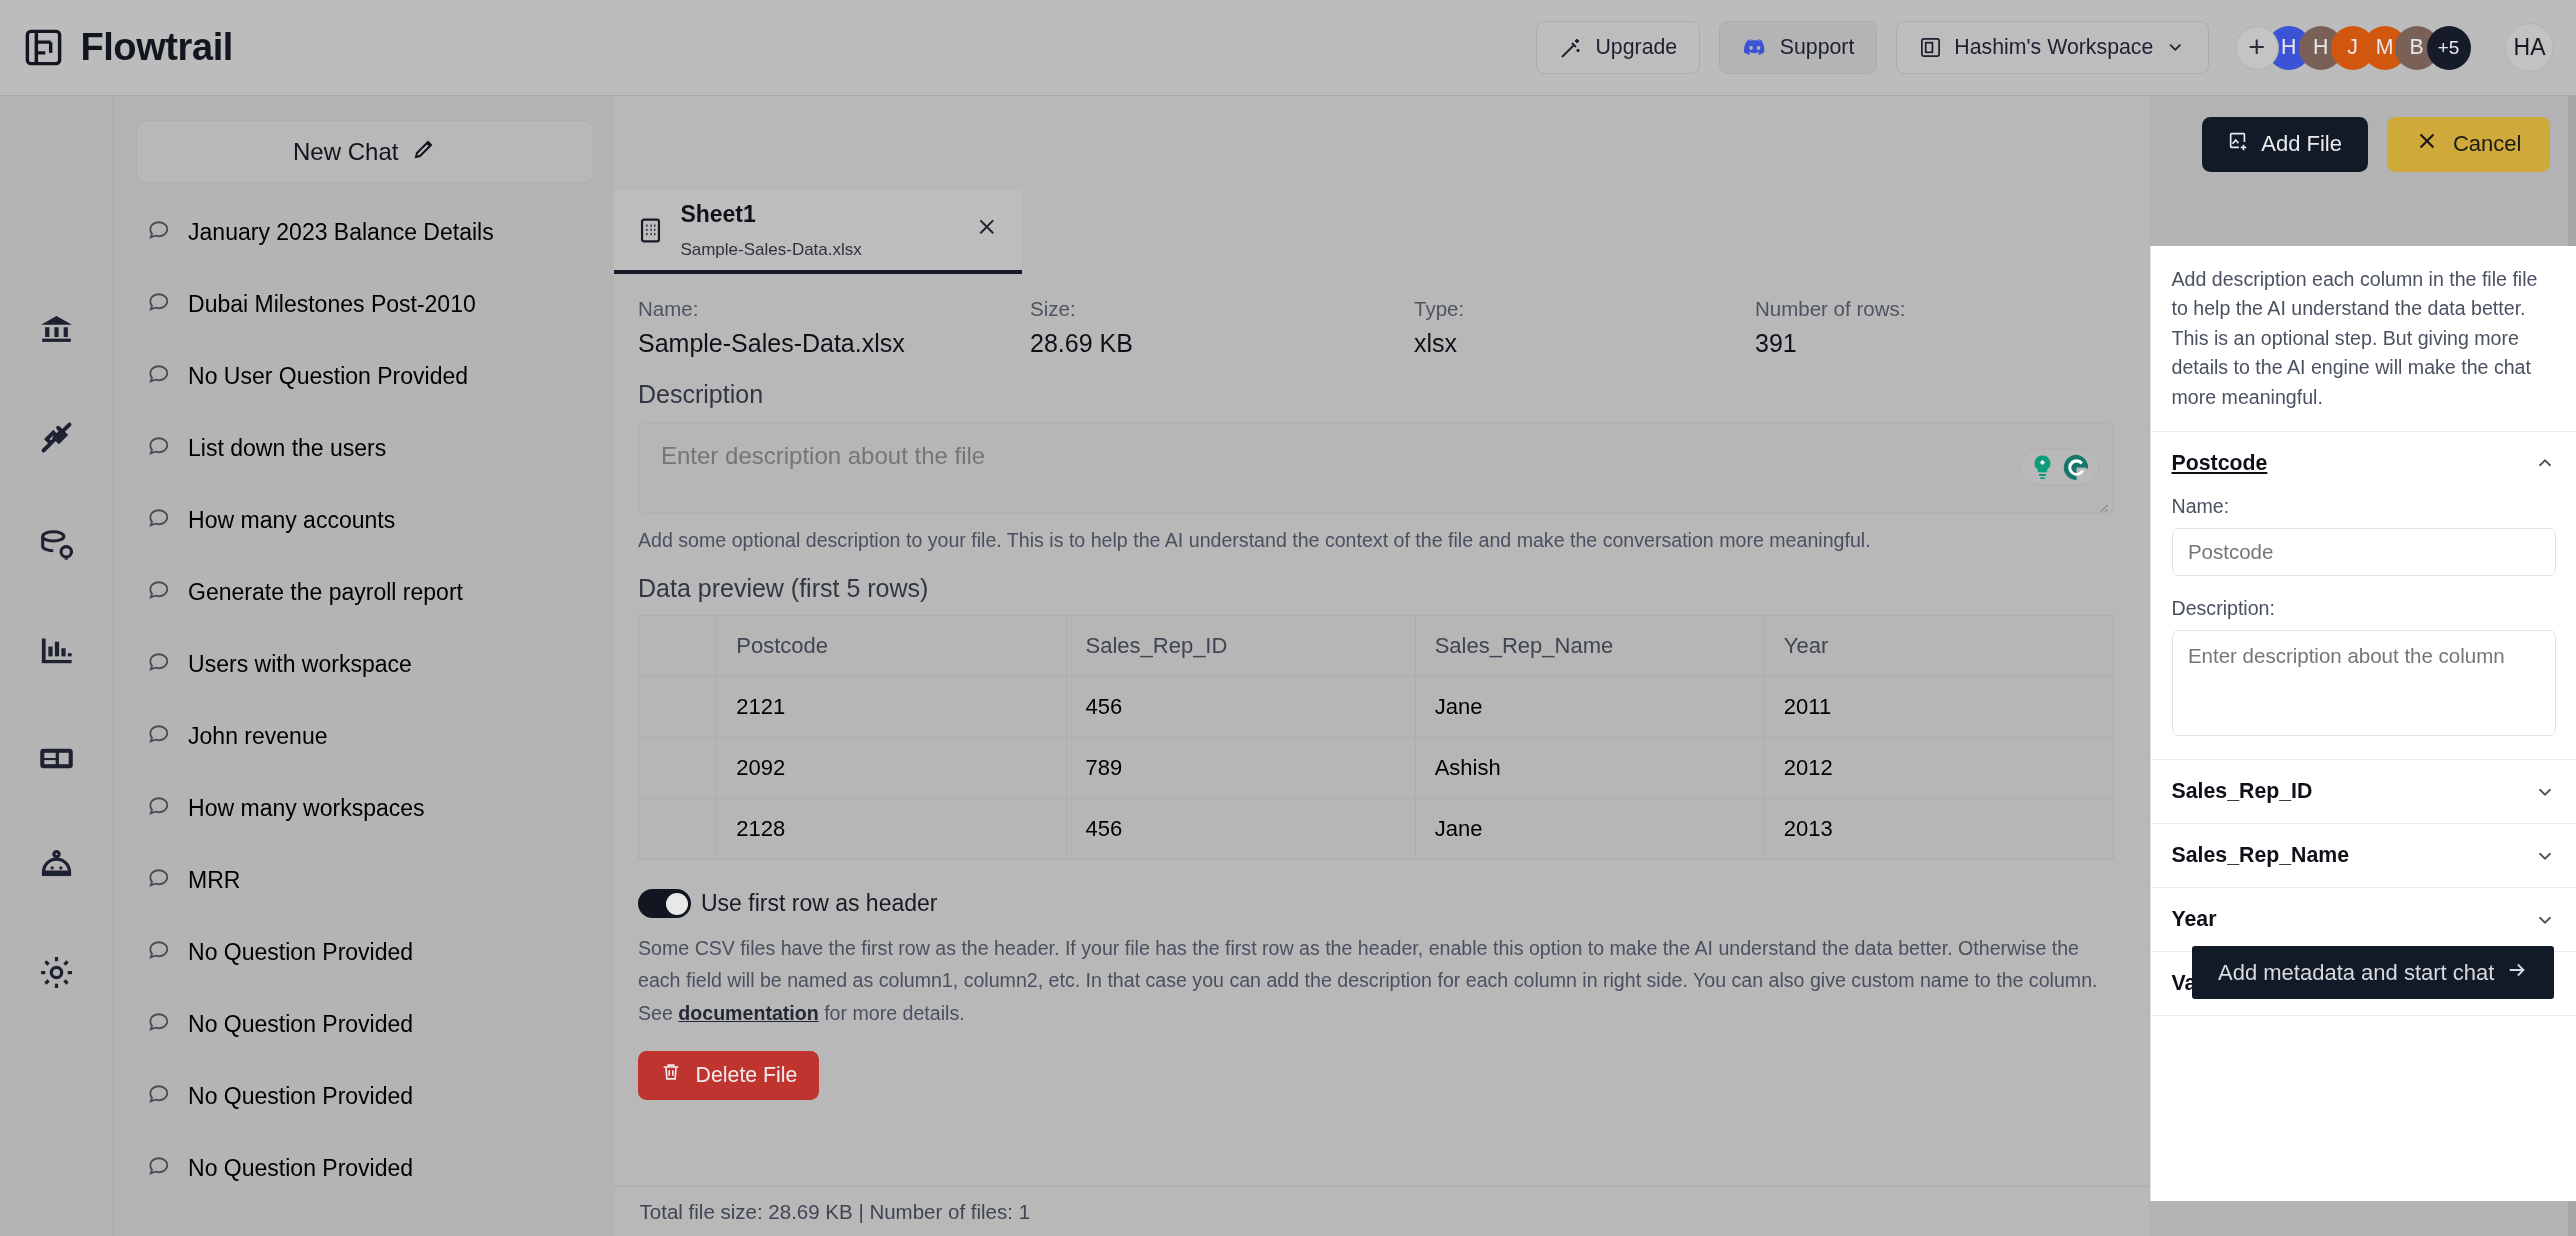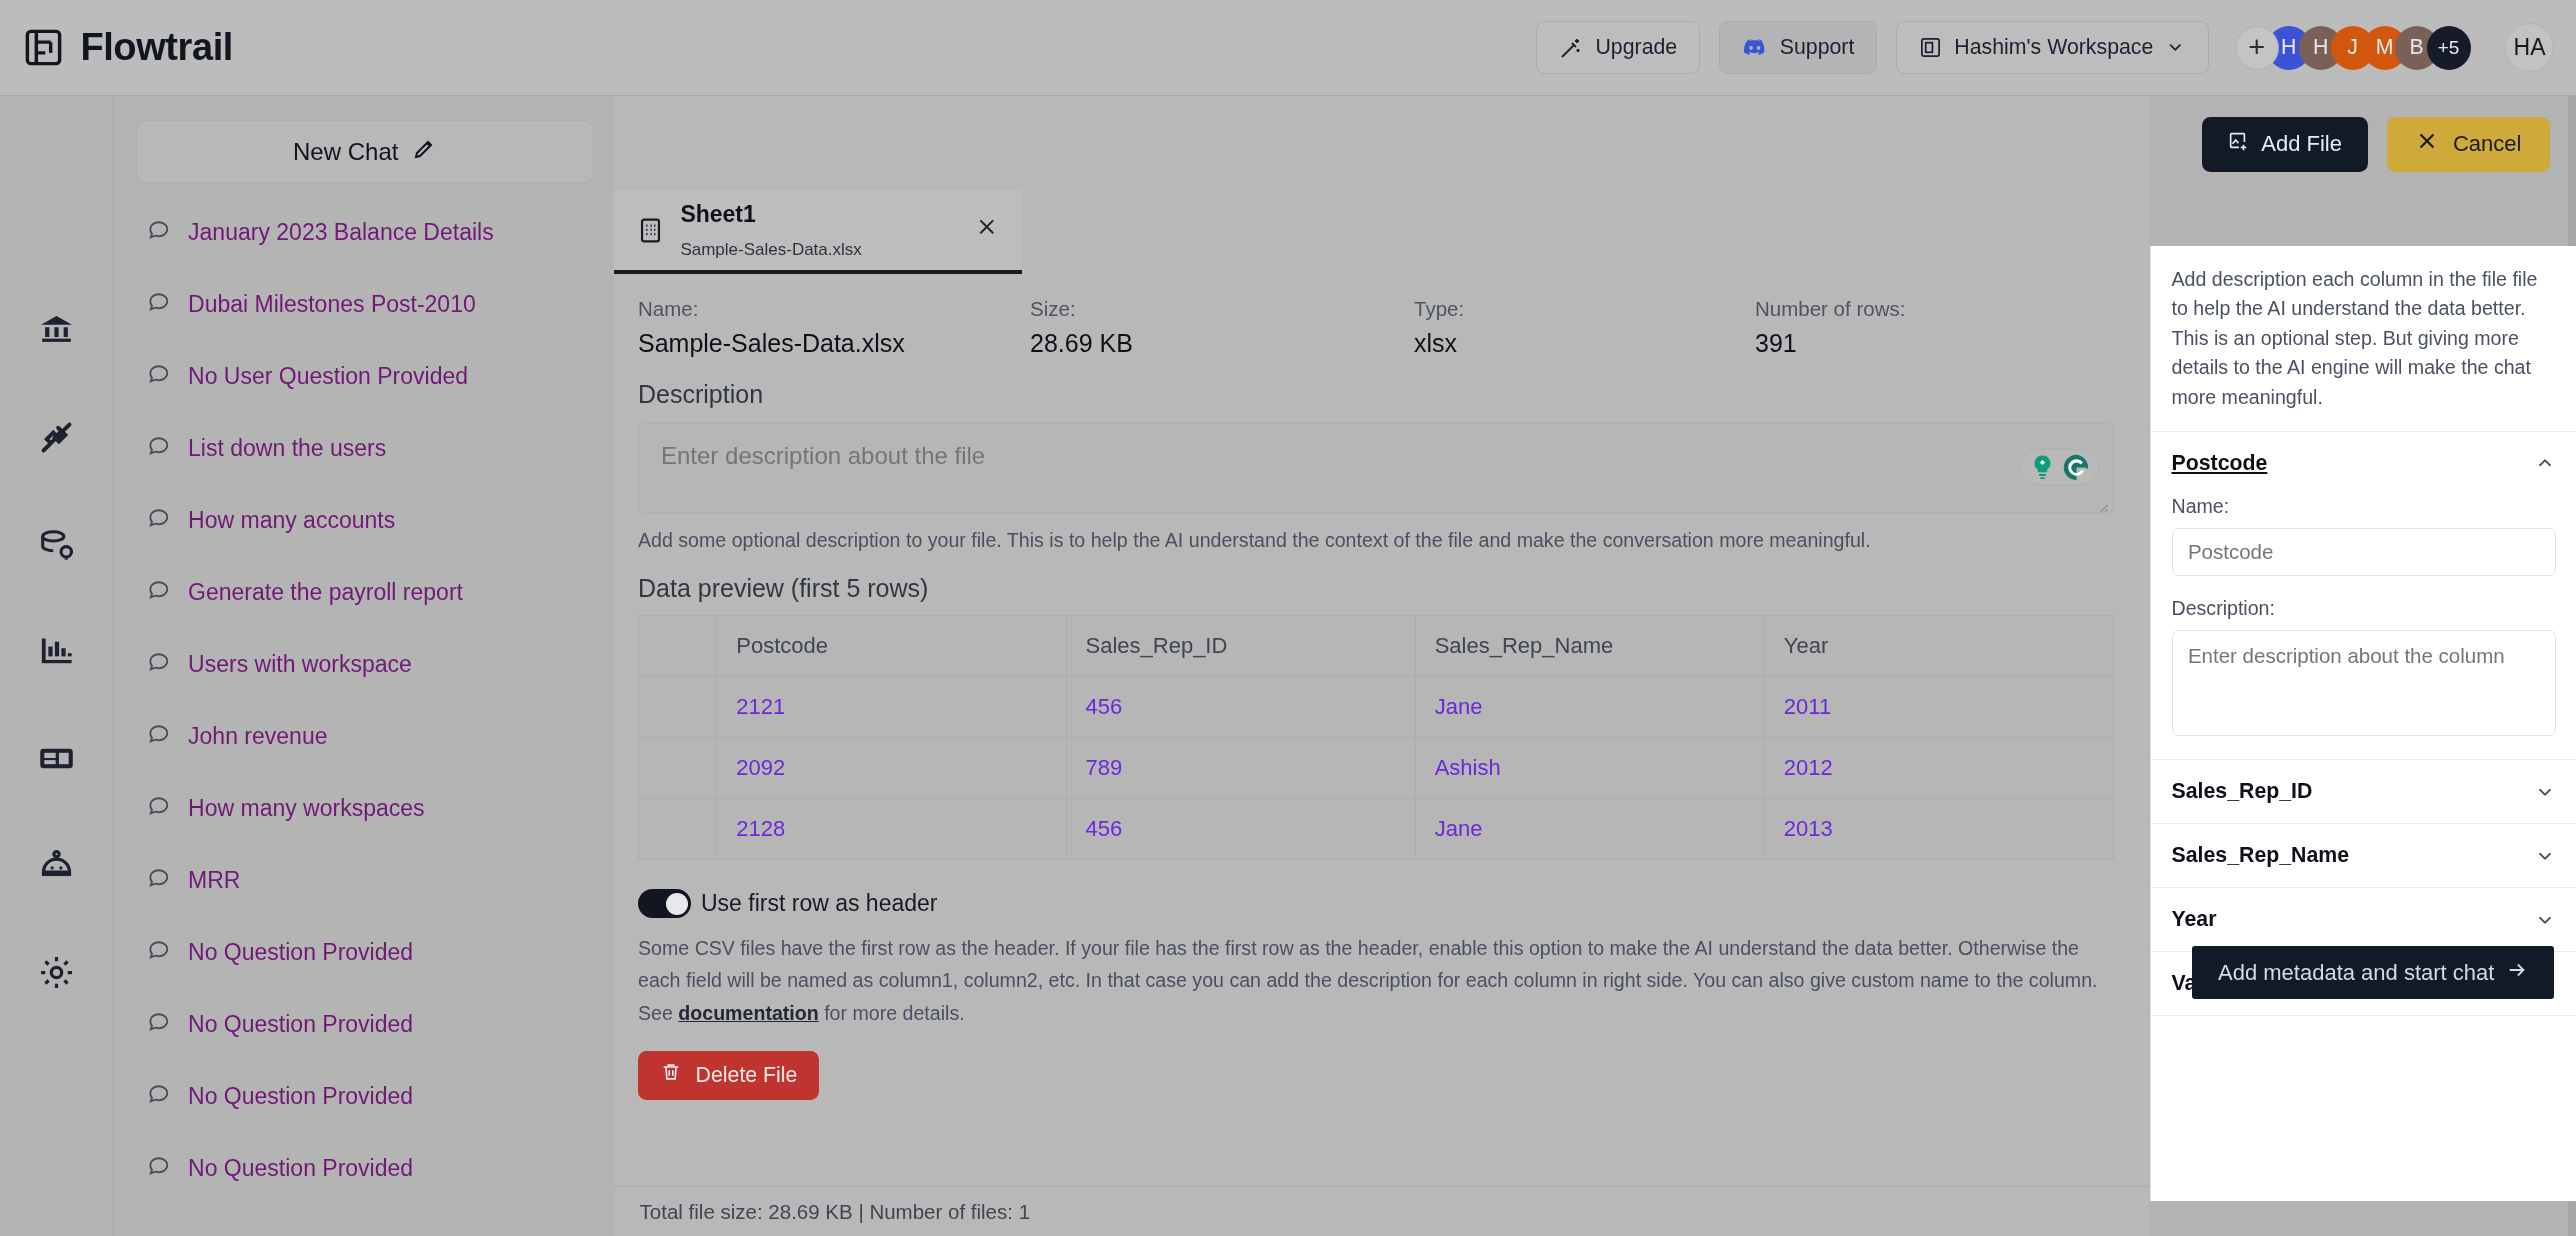--- a/index.html
+++ b/index.html
@@ -75,21 +75,21 @@
   .new-chat {
     height: 63px; border: 0.9px solid #aeaeae; border-radius: 10.2px;
     background: #b8b8b8;
     display: flex; align-items: center; justify-content: center; gap: 13.6px;
     font-size: 24px; color: #11141d;
     margin-bottom: 29px;
   }
   .chat-item {
     display: flex; align-items: center; gap: 15.4px;
     height: 41px; padding-left: 10.2px; margin-bottom: 31px;
-    font-size: 23px; color: #701a75;
+    font-size: 23px; color: #000000;
     white-space: nowrap; overflow: hidden;
   }
   .chat-item .bubble { flex: 0 0 27px; color: #4a4f5d; }
 
   
   .modal {
     position: absolute; top: 96px; left: 614px;
     width: 1535px; height: 1141px;
     background: #b8b8b8;
     z-index: 3;
@@ -172,21 +172,21 @@
     table-layout: fixed;
   }
   table.preview th, table.preview td {
     border: 0.9px solid #aeaeae;
     height: 61px;
     text-align: left;
     padding: 0 19px;
     font-size: 22px;
   }
   table.preview th { color: #3f4552; font-weight: 400; }
-  table.preview td { color: #6d28d9; }
+  table.preview td { color: #000000; }
   table.preview col.idx { width: 46px; }
   table.preview col.c { width: 205px; }
 
   
   .toggle-row { display: flex; align-items: center; gap: 10px; margin-top: 29px; }
   .toggle {
     width: 53px; height: 29px; border-radius: 14.5px;
     background: #111621; position: relative;
   }
   .toggle .knob {

